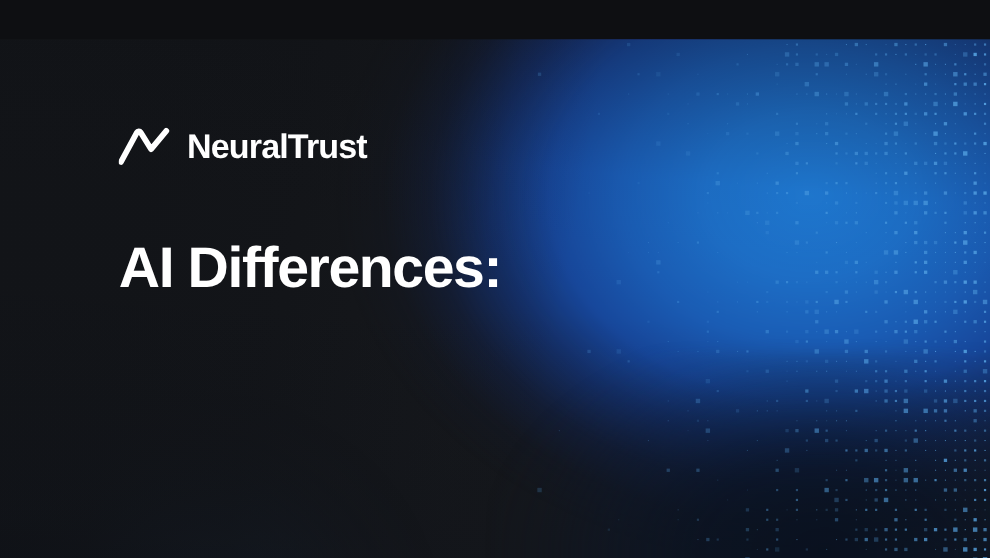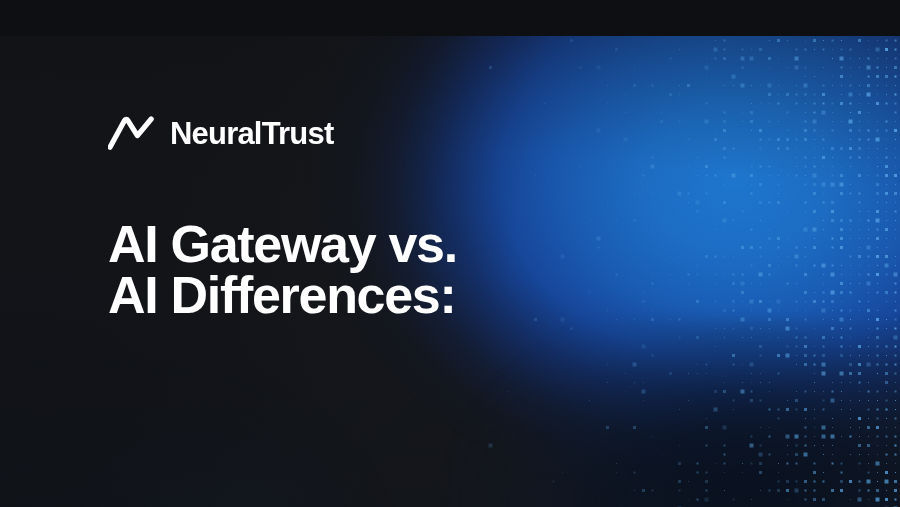--- a/index.html
+++ b/index.html
@@ -1104,18 +1104,17 @@
     <div class="logo-row">
       <span class="logo-mark">
         <svg width="48" height="34" viewBox="0 0 48 34" fill="none" xmlns="http://www.w3.org/2000/svg">
           <path d="M2 31.2 L16.5 4.4 C17.2 3.1 19.0 3.0 19.8 4.3 L29.4 19.6 L43.2 3.0" stroke="#ffffff" stroke-width="5.2" stroke-linecap="round" stroke-linejoin="round"></path>
         </svg>
       </span>
       <span class="logo-word">NeuralTrust</span>
     </div>
 
     <h1 class="headline">
-      <span class="hl-line">AI Gateway vs.</span>
       <span class="hl-line">AI Differences:</span>
     </h1>
 
   </div>
 </div>
 
 </body></html>

